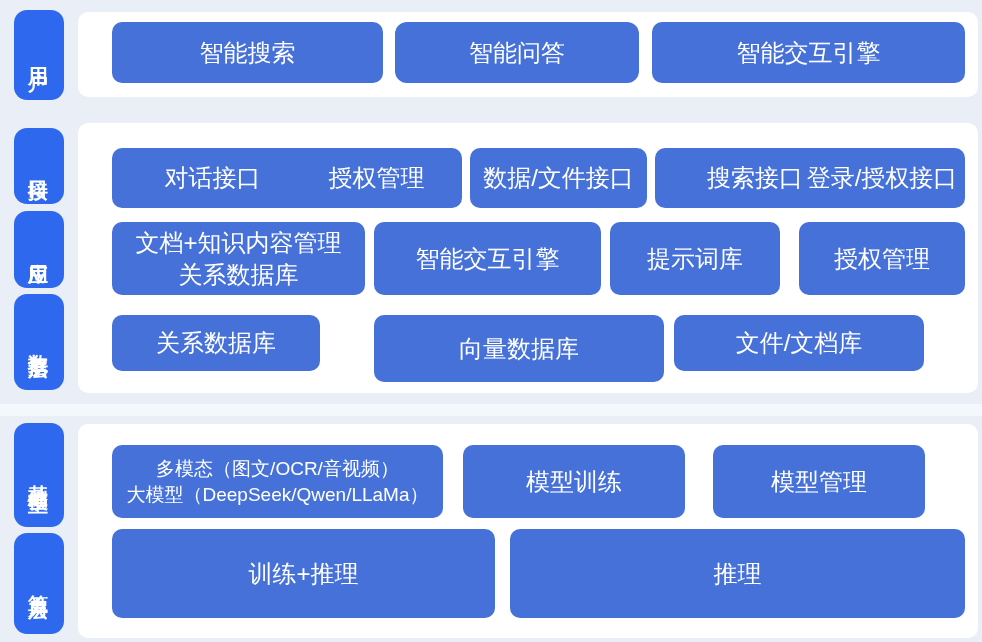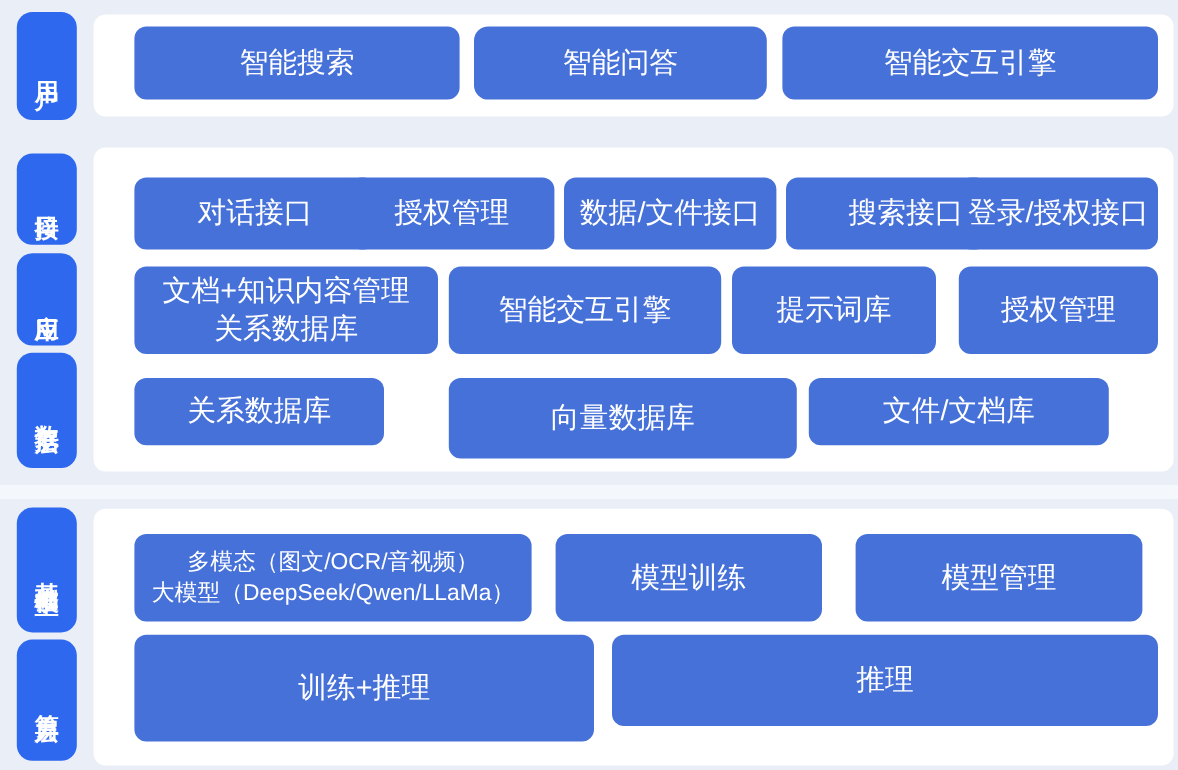--- a/index.html
+++ b/index.html
@@ -71,19 +71,19 @@
     <div class="btn" style="left:596px; top:192px; width:250px; height:56px;">文件/文档库</div>
   </div>
 
   <div class="panel" style="top:424px; height:214px;">
 
     <div class="btn" style="left:34px; top:21px; width:331px; height:73px; font-size:19px;">
       <span>多模态（图文/OCR/音视频）</span>
       <span>大模型（DeepSeek/Qwen/LLaMa）</span>
     </div>
     <div class="btn" style="left:385px; top:21px; width:222px; height:73px;">模型训练</div>
-    <div class="btn" style="left:635px; top:21px; width:239px; height:73px;">模型管理</div>
+    <div class="btn" style="left:635px; top:21px; width:212px; height:73px;">模型管理</div>
 
     <div class="btn" style="left:34px;  top:105px; width:383px; height:89px;">训练+推理</div>
-    <div class="btn" style="left:432px; top:105px; width:455px; height:76px;">推理</div>
+    <div class="btn" style="left:432px; top:105px; width:455px; height:89px;">推理</div>
   </div>
 
 </div>
 
 </body></html>

